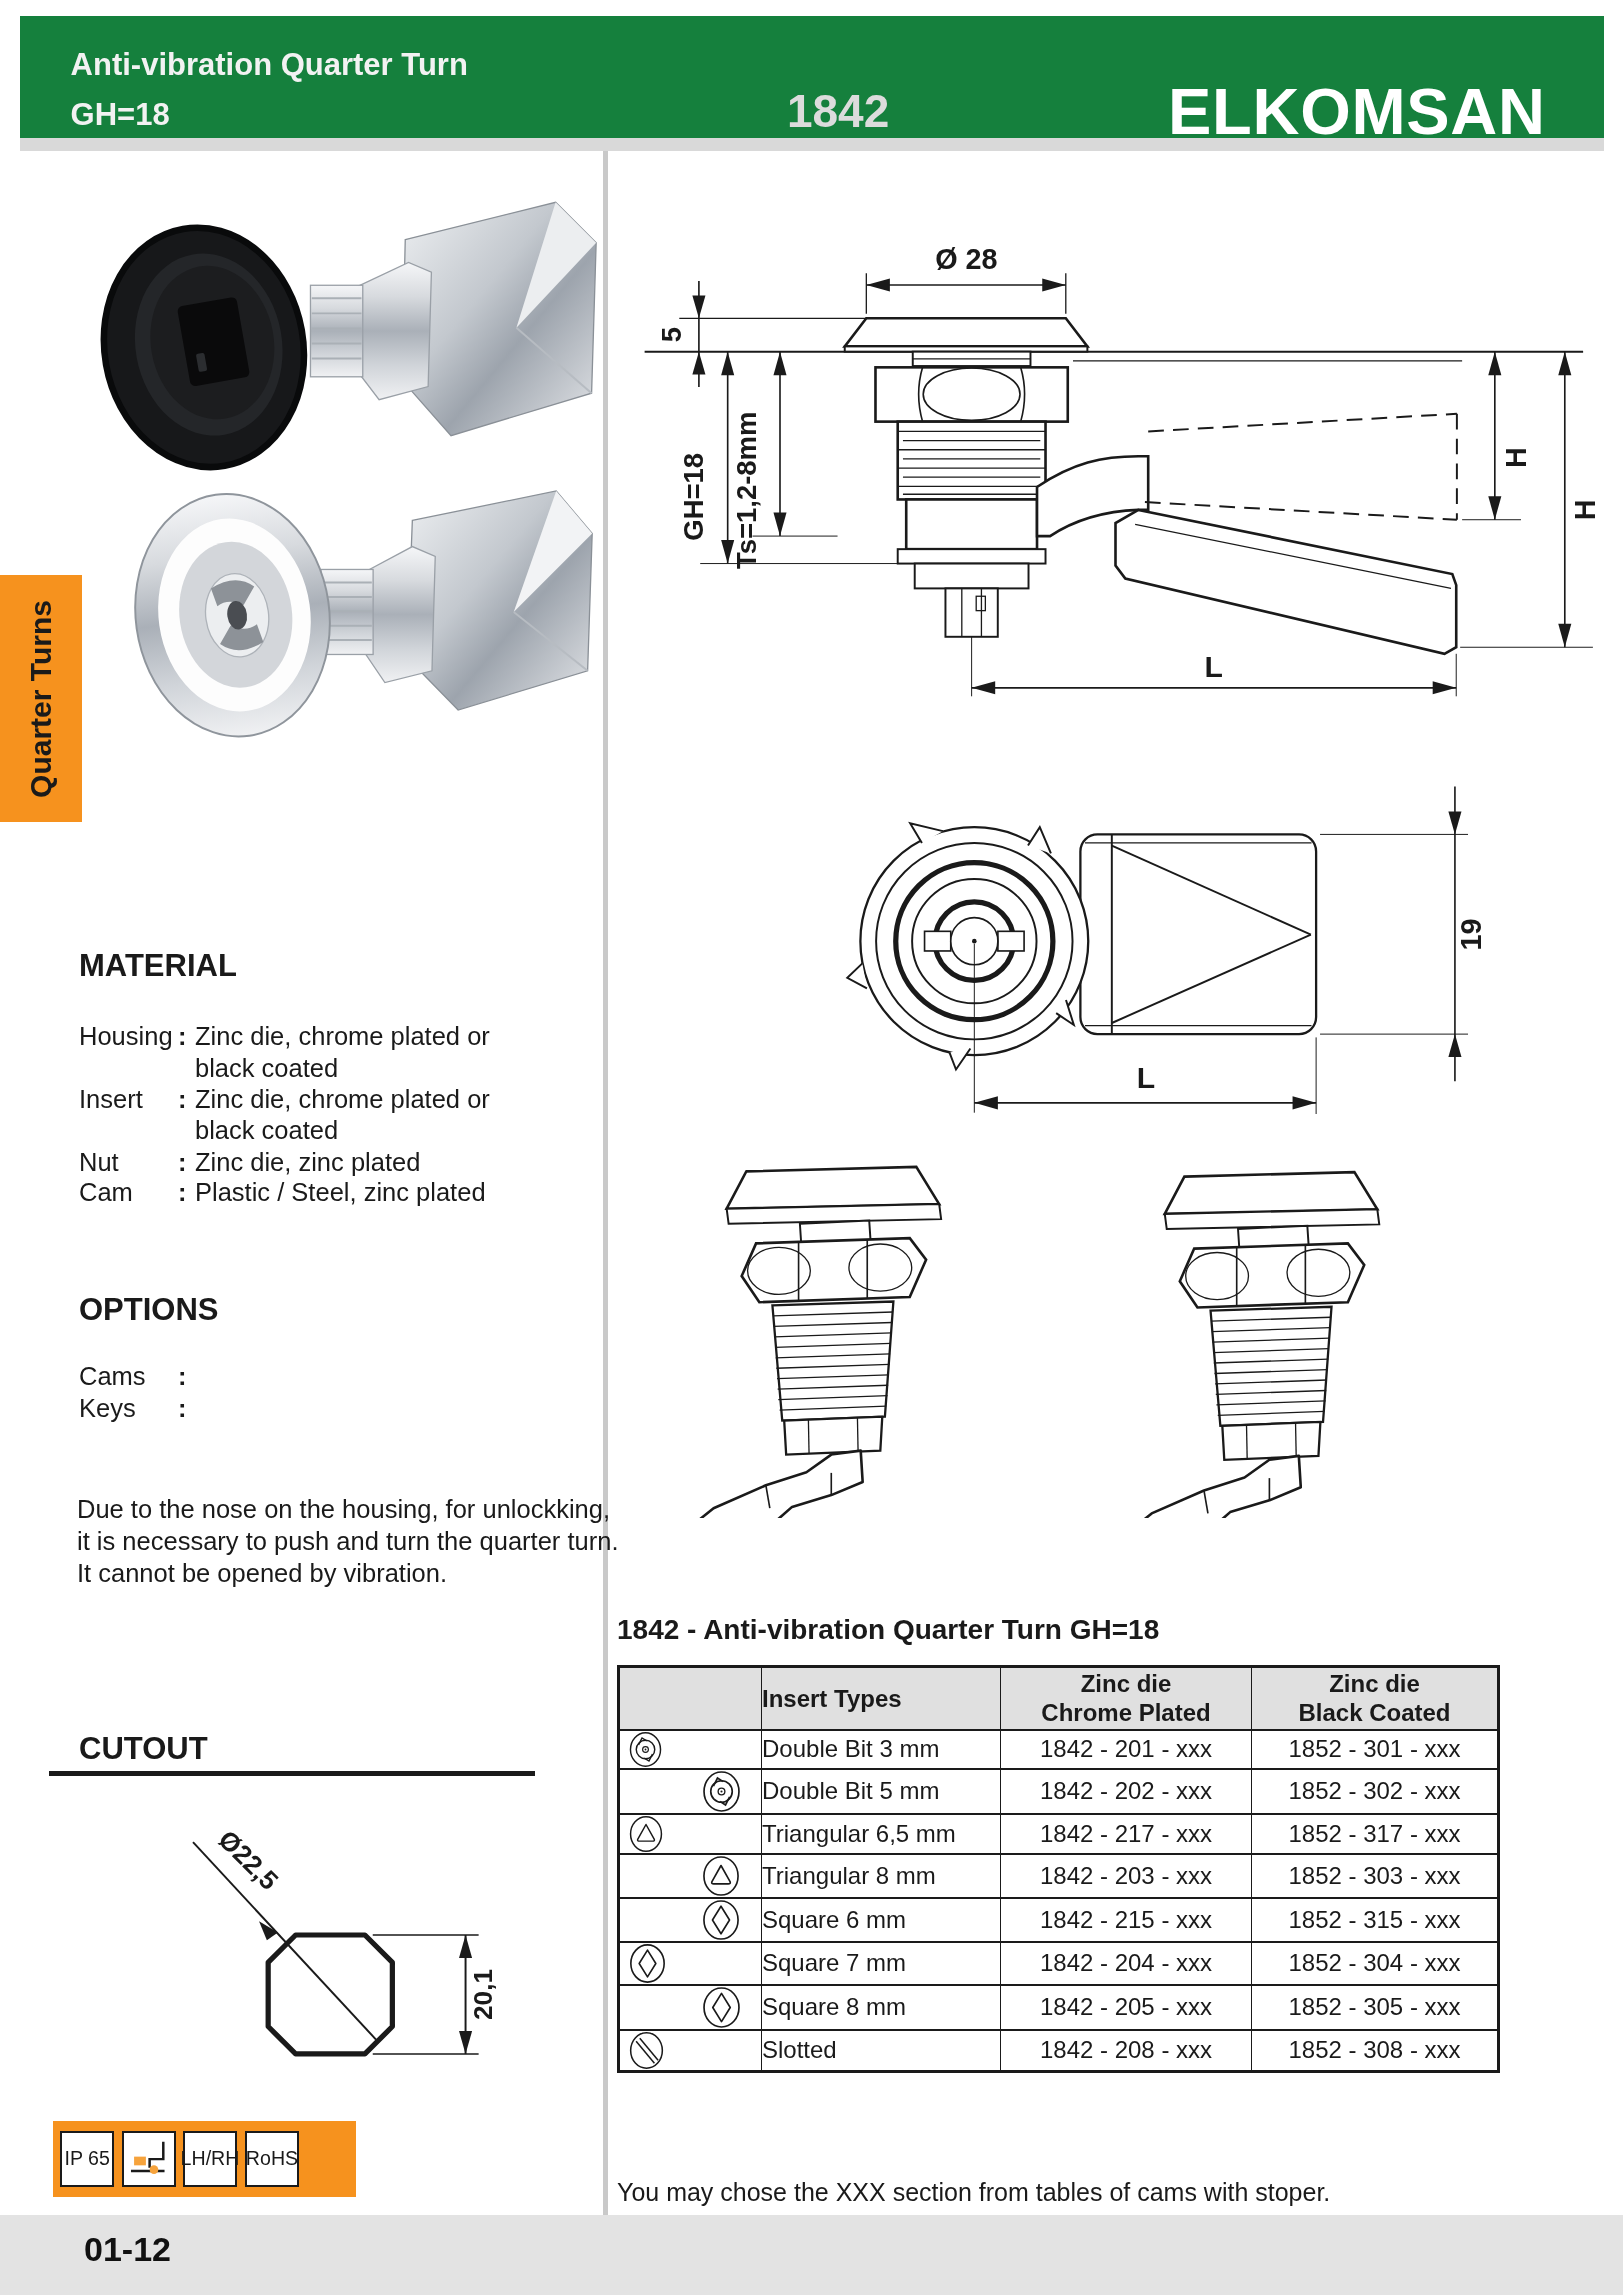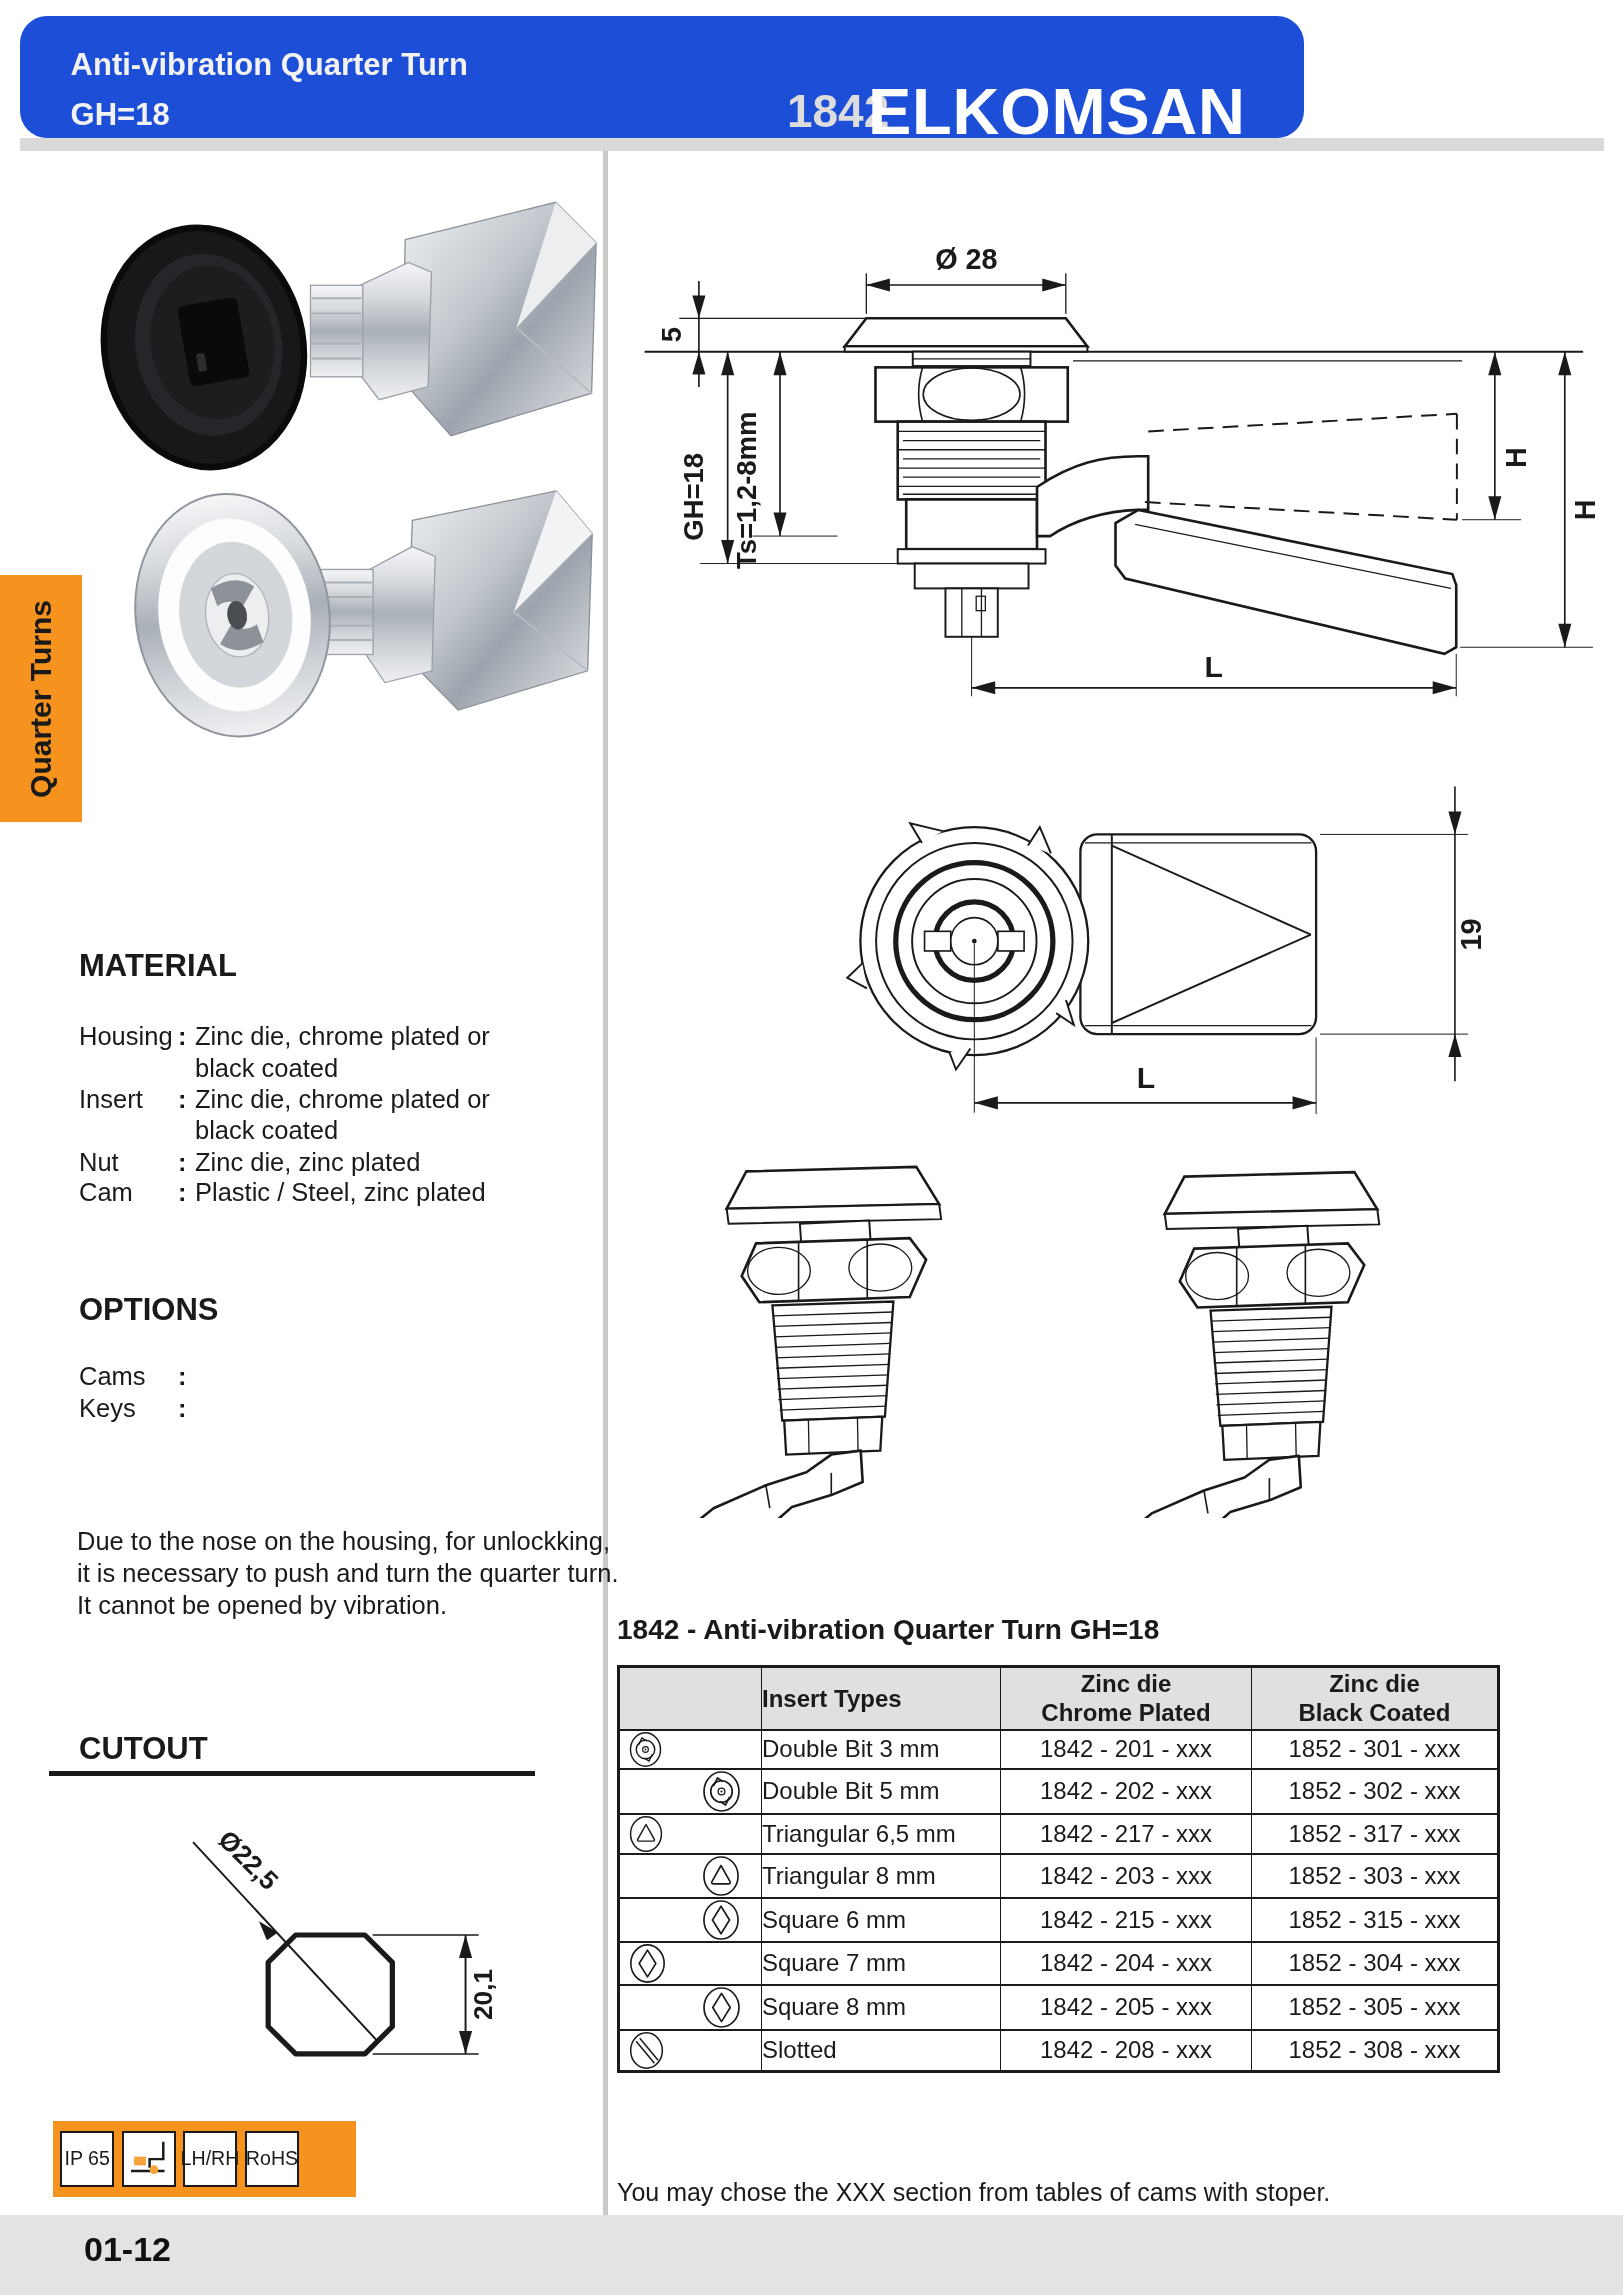--- a/index.html
+++ b/index.html
@@ -1,38 +1,38 @@
 <!DOCTYPE html>
 <html style="font-size:10.5px"><head>
 <meta charset="utf-8">
 <style>
   html,body{margin:0;padding:0;background:#888;}
   #page{position:relative;width:1623px;height:2295px;background:#ffffff;overflow:hidden;
         font-family:"Liberation Sans",sans-serif;color:#1a1a1a;}
   .abs{position:absolute;}
   
-  .page-header{left:19.6px;top:16.4px;width:1284px;height:122px;background:#1d4ed8;border-radius:27px;}
+  .page-header{left:19.6px;top:16.4px;width:1584px;height:122px;background:#15803d;}
   .header-shadow{left:19.6px;top:138px;width:1584px;height:13px;background:#D9D9D9;}
   .header-title{left:51px;top:23.6px;color:#F2F2F2;font-size:31px;font-weight:700;line-height:50px;}
   .header-code{left:743px;top:68px;width:151px;text-align:center;color:#DCDCDC;font-size:46px;font-weight:700;}
   .header-brand{right:58px;top:58px;color:#ffffff;font-size:65px;font-weight:700;letter-spacing:0.7px;}
   
   .column-divider{left:603px;top:151px;width:5.2px;height:2064px;background:#C9C9C9;}
   .page-footer{left:0;top:2215px;width:1623px;height:80px;background:#E3E3E3;}
   .page-number{left:84px;top:2230px;font-size:34px;font-weight:700;color:#111;}
   
   .side-tab{left:0;top:575px;width:82px;height:247px;background:#F6921E;}
   .side-tab span{position:absolute;left:50%;top:50%;transform:translate(-50%,-50%) rotate(-90deg);
       white-space:nowrap;font-size:30px;font-weight:700;color:#1a1a1a;}
   
   .sec-heading{font-size:31px;font-weight:700;}
   .spec-label{position:absolute;left:79px;font-size:25.5px;font-weight:400;}
   .spec-colon{position:absolute;left:178px;font-size:25.5px;font-weight:700;}
   .spec-value{position:absolute;left:195px;font-size:25.5px;font-weight:400;white-space:nowrap;}
-  .para-line{position:absolute;left:77px;font-size:25.5px;font-weight:400;white-space:nowrap;margin-top:32px;}
+  .para-line{position:absolute;left:77px;font-size:25.5px;font-weight:400;white-space:nowrap;}
   .cutout-underline{left:49px;top:1771px;width:486px;height:5.2px;background:#1a1a1a;}
   
   .badge-strip{left:53px;top:2121px;width:303px;height:76px;background:#F6921E;}
   .badge-box{position:absolute;top:9.8px;width:54px;height:56px;background:#fff;border:2px solid #1a1a1a;
       box-sizing:border-box;display:flex;align-items:center;justify-content:center;}
   .badge-box .lbl{font-size:19.6px;font-weight:400;color:#1a1a1a;}
   
   .table-title{left:617px;top:1614px;font-size:28px;font-weight:700;}
   table.part-table{position:absolute;left:617px;top:1665px;width:881px;border-collapse:collapse;
       table-layout:fixed;border:3.3px solid #1a1a1a;}

